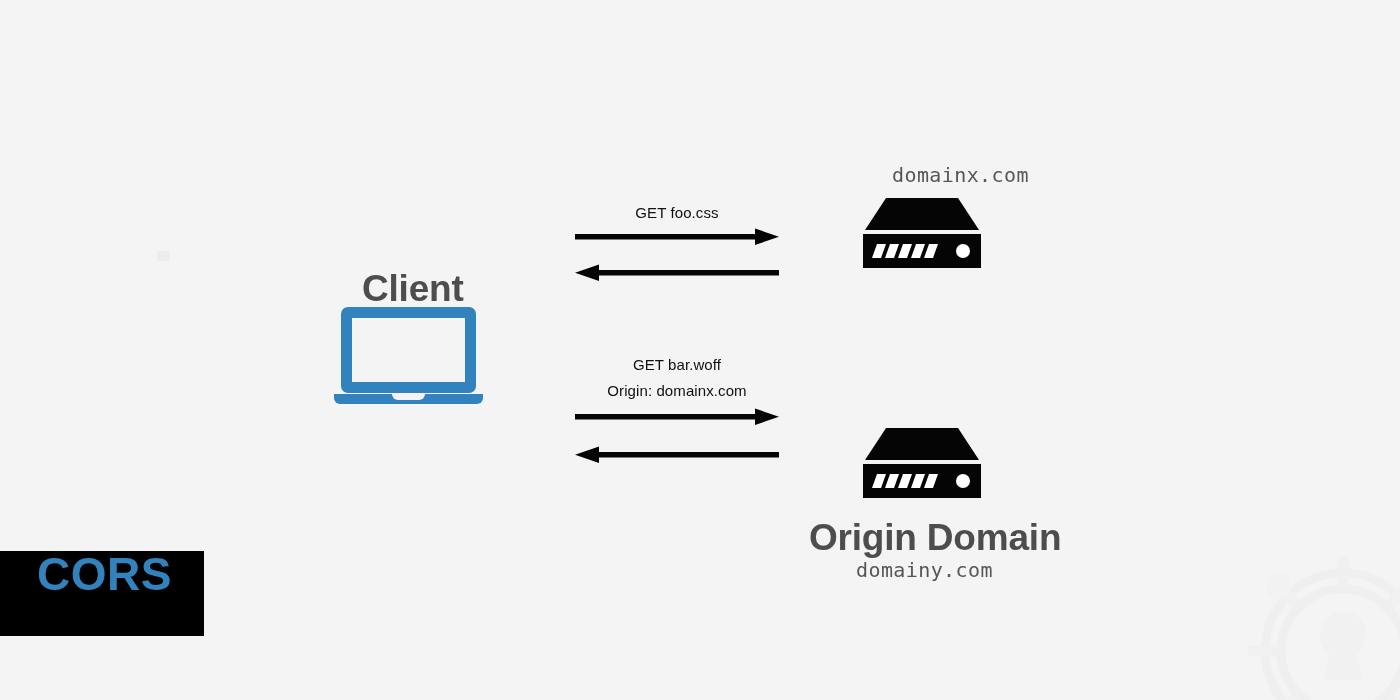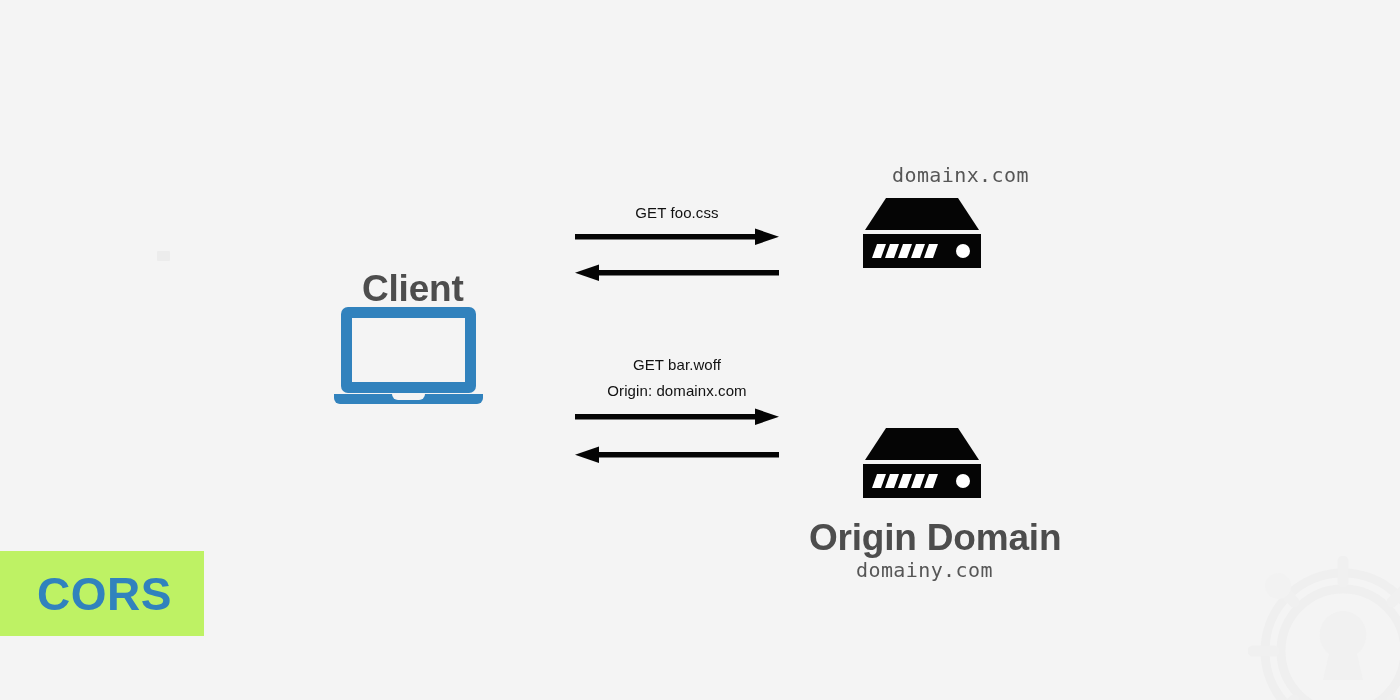--- a/index.html
+++ b/index.html
@@ -115,23 +115,23 @@
   #arrow-3 { left: 570px; top: 406px; width: 214px; }
   #arrow-4 { left: 570px; top: 444px; width: 214px; }
 
   
   .cors-badge {
     position: absolute;
     left: 0;
     top: 551px;
     width: 204px;
     height: 85px;
-    background: #bef264;
+    background: #000000;
     display: flex;
-    align-items: center;
+    align-items: flex-start;
   }
   .cors-badge-text {
     color: #3182bd;
     font-size: 46px;
     font-weight: 700;
     letter-spacing: 0.5px;
     padding-left: 37px;
     line-height: 1;
   }
 </style>

